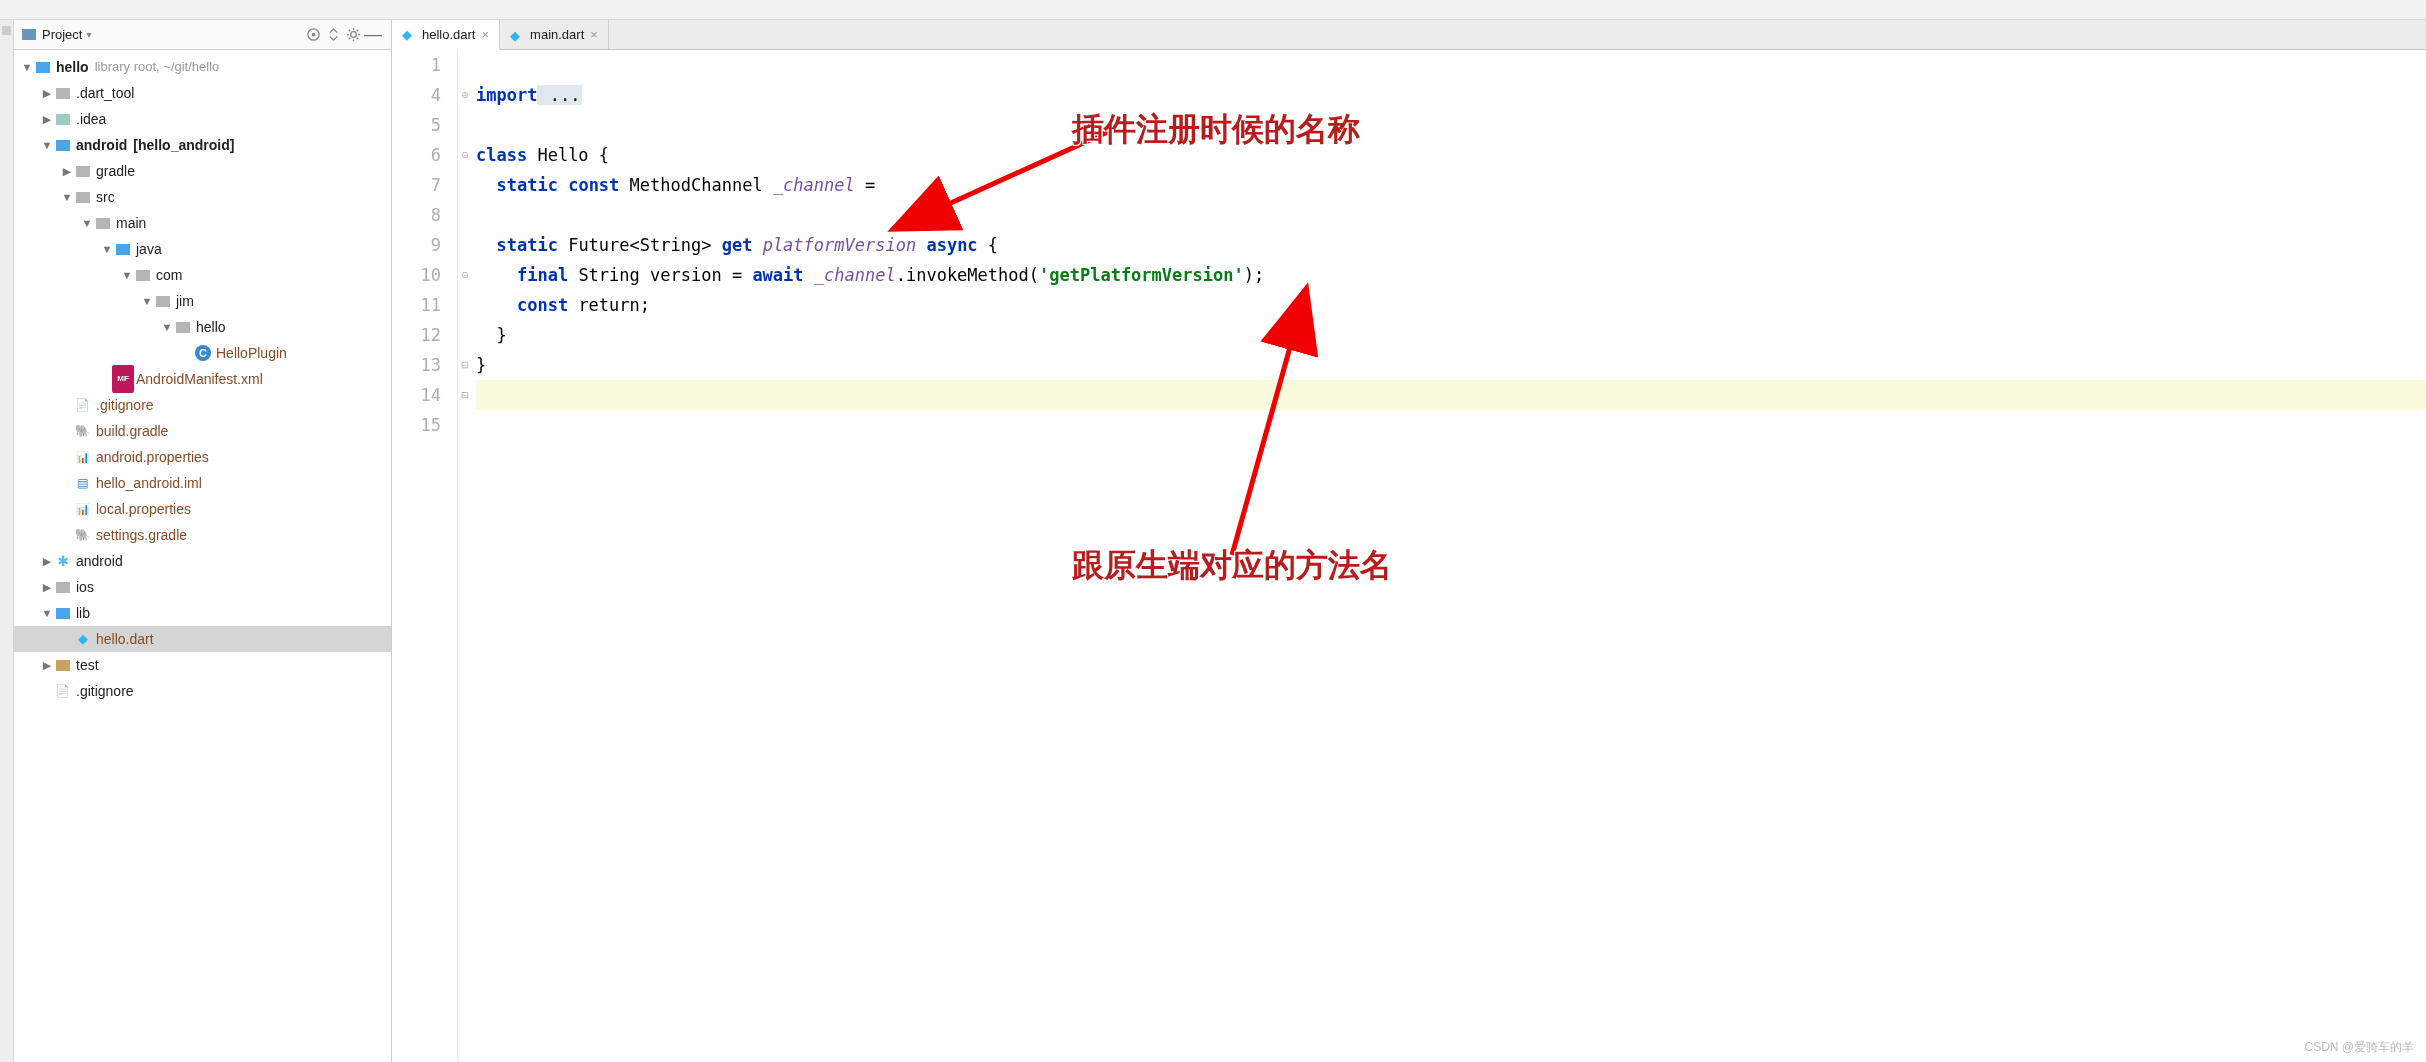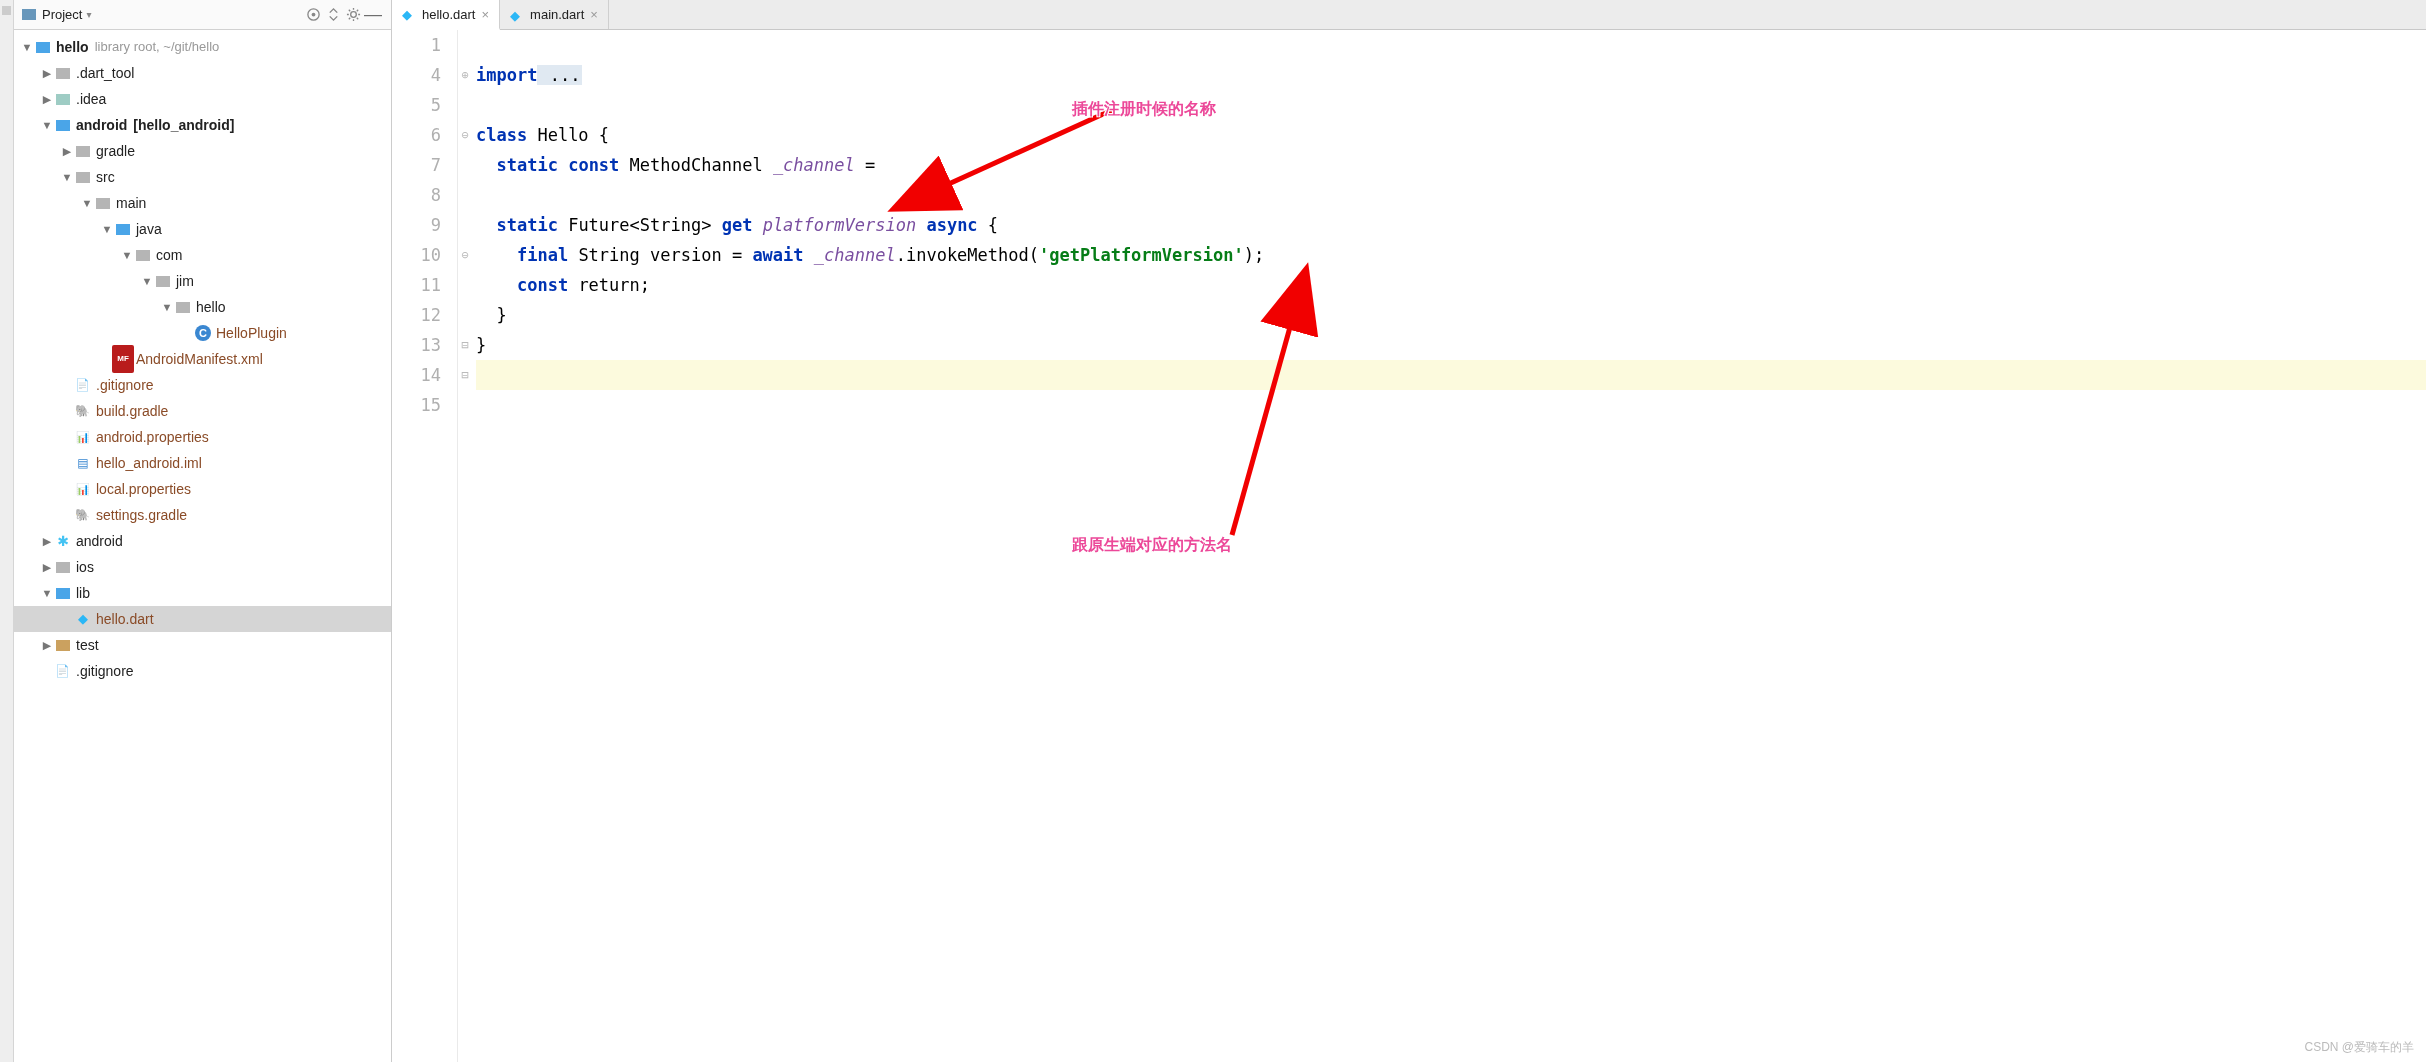--- a/index.html
+++ b/index.html
@@ -1,17 +1,17 @@
 <!DOCTYPE html>
 <html><head>
   <meta charset="utf-8">
   <style>
     * { margin: 0; padding: 0; box-sizing: border-box; }
     body { font-family: -apple-system, BlinkMacSystemFont, "Segoe UI", sans-serif; font-size: 13px; background: #fff; overflow: hidden; }
-    .root { display: flex; flex-direction: row; width: 100vw; height: 100vh; }
+    .root { display: flex; flex-direction: column; width: 100vw; height: 100vh; }
     .toolbar { height: 20px; background: #f2f2f2; border-bottom: 1px solid #d5d5d5; }
     .main-body { display: flex; flex: 1; overflow: hidden; }
     .left-gutter { width: 14px; background: #eee; border-right: 1px solid #d5d5d5; display: flex; flex-direction: column; align-items: center; padding-top: 6px; gap: 4px; }
     .left-gutter .strip-btn { width: 9px; height: 9px; background: #ccc; }
     .project-pane { width: 378px; background: #fff; border-right: 1px solid #ccc; display: flex; flex-direction: column; }
     .project-header { display: flex; align-items: center; height: 30px; padding: 0 8px; border-bottom: 1px solid #d1d1d1; background: #fafafa; }
     .project-header .pfolder { width: 14px; height: 11px; background: #6897bb; margin-right: 6px; }
     .project-header .title { font-weight: 500; color: #222; }
     .project-header .chev { margin-left: 4px; color: #888; font-size: 10px; }
     .project-header .spacer { flex: 1; }
@@ -23,21 +23,21 @@
     .tree-row .arrow { width: 14px; text-align: center; color: #777; font-size: 11px; }
     .tree-row .icon { width: 18px; height: 18px; display: inline-flex; align-items: center; justify-content: center; margin-right: 4px; flex-shrink: 0; }
     .folder-blue { width: 14px; height: 11px; background: #4aa5e8; display: block; }
     .folder-gray { width: 14px; height: 11px; background: #b5b5b5; display: block; }
     .folder-teal { width: 14px; height: 11px; background: #9eccc4; display: block; }
     .folder-orange { width: 14px; height: 11px; background: #cba15f; display: block; }
     .file-gitignore { font-size: 12px; color: #cc8f52; }
     .file-elephant { font-size: 12px; color: #62a6a6; }
     .file-props { font-size: 11px; }
     .dart-icon { font-size: 13px; }
-    .mf-icon { background: #b91c1c; color: #fff; font-size: 8px; font-weight: bold; padding: 1px 5px; border-radius: 2px; }
+    .mf-icon { background: #be185d; color: #fff; font-size: 8px; font-weight: bold; padding: 1px 5px; border-radius: 2px; }
     .circle-c { background: #3a87d1; color: #fff; width: 16px; height: 16px; border-radius: 50%; font-size: 11px; font-weight: bold; display: flex; align-items: center; justify-content: center; }
     .tree-row .label { color: #222; }
     .tree-row .label.bold { font-weight: bold; }
     .tree-row .label.bracket { font-weight: bold; }
     .tree-row .label.rust { color: #8a4b27; }
     .tree-row .suffix { color: #999; margin-left: 6px; font-size: 13px; }
     
     .editor-area { flex: 1; display: flex; flex-direction: column; }
     .tabs-bar { height: 30px; background: #ececec; border-bottom: 1px solid #c8c8c8; display: flex; align-items: stretch; }
     .tab { display: flex; align-items: center; padding: 0 10px; gap: 6px; background: #ececec; cursor: pointer; border-right: 1px solid #cfcfcf; }
@@ -55,21 +55,21 @@
     .code .cl { height: 30px; white-space: pre; }
     .code .cl.current { background: #fcfadd; }
     .code .caret-end { background: #e0e9f2; padding: 0 2px; }
     
     .kw { color: #0033b3; font-weight: bold; }
     .fn { color: #1f78c1; }
     .str { color: #067d17; font-weight: bold; }
     .ital { color: #7a4fa0; font-style: italic; }
     
     .overlay { position: absolute; pointer-events: none; }
-    .anno-text { position: absolute; color: #ec4899; font-weight: bold; font-size: 16px; font-family: "PingFang SC", "Microsoft YaHei", sans-serif; text-shadow: 1px 1px 0 #fff, -1px -1px 0 #fff, 1px -1px 0 #fff, -1px 1px 0 #fff; }
+    .anno-text { position: absolute; color: #b91c1c; font-weight: bold; font-size: 32px; font-family: "PingFang SC", "Microsoft YaHei", sans-serif; text-shadow: 1px 1px 0 #fff, -1px -1px 0 #fff, 1px -1px 0 #fff, -1px 1px 0 #fff; }
     .watermark { position: absolute; right: 12px; bottom: 6px; color: #bbb; font-size: 12px; font-family: sans-serif; pointer-events: none; }
   </style>
 </head>
 <body>
 
 <div class="root">
   <div class="toolbar"></div>
   <div class="main-body">
     <div class="left-gutter">
       <div class="strip-btn"></div>

